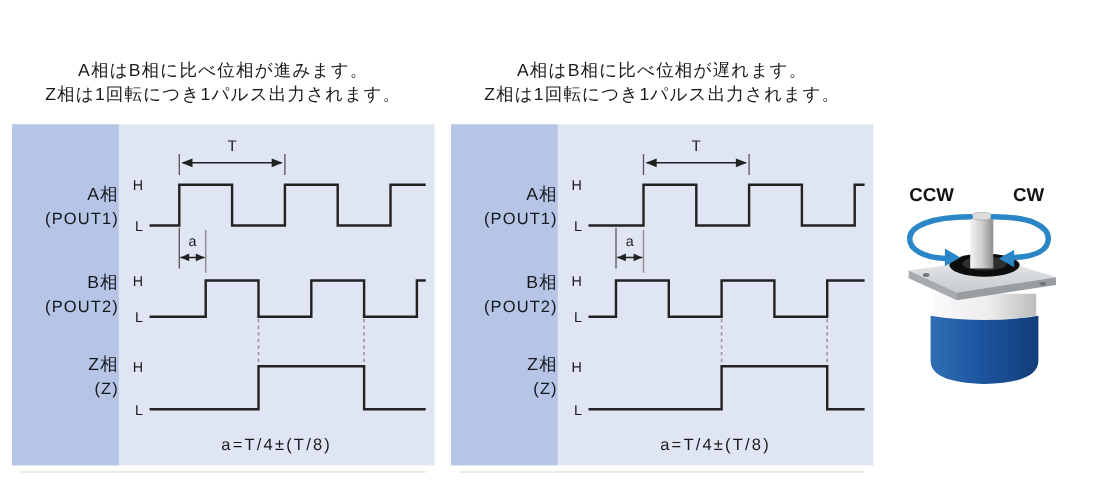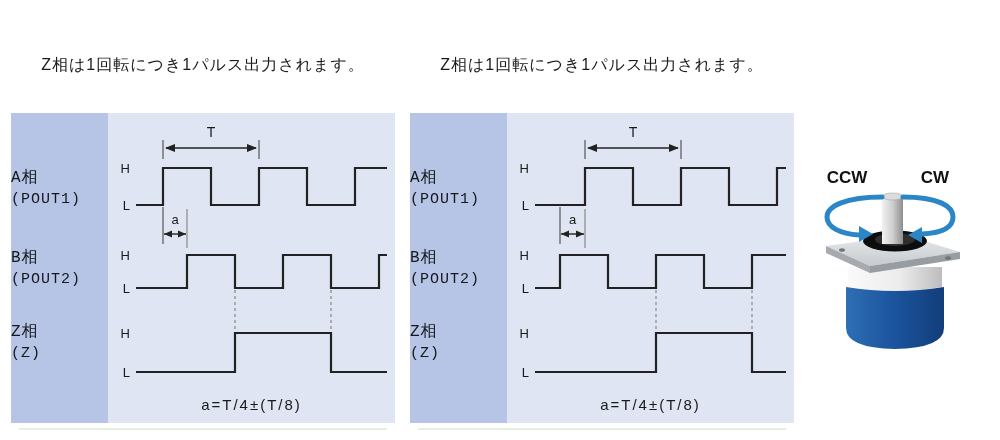--- a/index.html
+++ b/index.html
@@ -6,37 +6,38 @@
     font-family:"Liberation Sans","DejaVu Sans",sans-serif;}
   .stage{position:relative;width:1000px;height:440px;}
   .panel{position:absolute;top:8px;width:384px;height:422px;}
   .hdr{position:absolute;top:0;left:4px;right:4px;height:25px;line-height:25px;
     background:var(--header-bg);border-bottom:3px solid var(--header-edge);border-right:2px solid var(--header-edge);
     color:var(--header-text);font-size:17px;font-weight:bold;letter-spacing:4px;text-align:center;}
   .desc{position:absolute;top:46px;left:0;right:0;text-align:center;color:var(--ink);
     font-size:16px;line-height:22px;letter-spacing:1px;}
   .box{position:absolute;top:105px;left:0;right:0;height:310px;background:var(--box-bg);}
   .labelcol{position:absolute;left:0;top:0;width:97px;height:100%;background:var(--col-bg);}
-  .rowlab{position:absolute;width:100%;text-align:left;color:#15181c;font-family:Liberation Mono, monospace;}
+  .rowlab{position:absolute;width:100%;text-align:right;color:#15181c;}
   .rowlab .main{display:block;font-size:16px;letter-spacing:1px;}
   .rowlab .sub{display:block;font-size:15px;letter-spacing:1px;margin-top:3px;}
   .box svg{position:absolute;left:0;top:0;width:100%;height:100%;}
   .formula{position:absolute;left:97px;right:0;top:283px;text-align:center;
     font-size:15px;letter-spacing:2px;color:var(--ink);}
   .under-shadow{position:absolute;left:8px;right:8px;top:420px;height:2px;
     background:rgba(190,205,170,0.35);}
   .motor{position:absolute;left:806px;top:160px;width:188px;height:228px;}
 </style>
 </head>
 <body>
 
 <div class="stage">
 
   <div class="panel" style="left:11px">
     <div class="desc">
+      <div>A相はB相に比べ位相が進みます。</div>
       <div>Z相は1回転につき1パルス出力されます。</div>
     </div>
     <div class="box">
       <div class="labelcol">
         <div class="rowlab" style="top:54px">
           <span class="main">A相</span>
           <span class="sub">(POUT1)</span>
         </div>
         <div class="rowlab" style="top:134px">
           <span class="main">B相</span>
@@ -72,20 +73,21 @@
           <polygon points="175,121 167,117.5 167,124.5" fill="#222222"></polygon>
           <text x="164" y="111" font-size="13" fill="#1a1a1a" text-anchor="middle">a</text>
         </svg>
       <div class="formula">a=T/4±(T/8)</div>
     </div>
     <div class="under-shadow"></div>
   </div>
 
   <div class="panel" style="left:410px">
     <div class="desc">
+      <div>A相はB相に比べ位相が遅れます。</div>
       <div>Z相は1回転につき1パルス出力されます。</div>
     </div>
     <div class="box">
       <div class="labelcol">
         <div class="rowlab" style="top:54px">
           <span class="main">A相</span>
           <span class="sub">(POUT1)</span>
         </div>
         <div class="rowlab" style="top:134px">
           <span class="main">B相</span>

